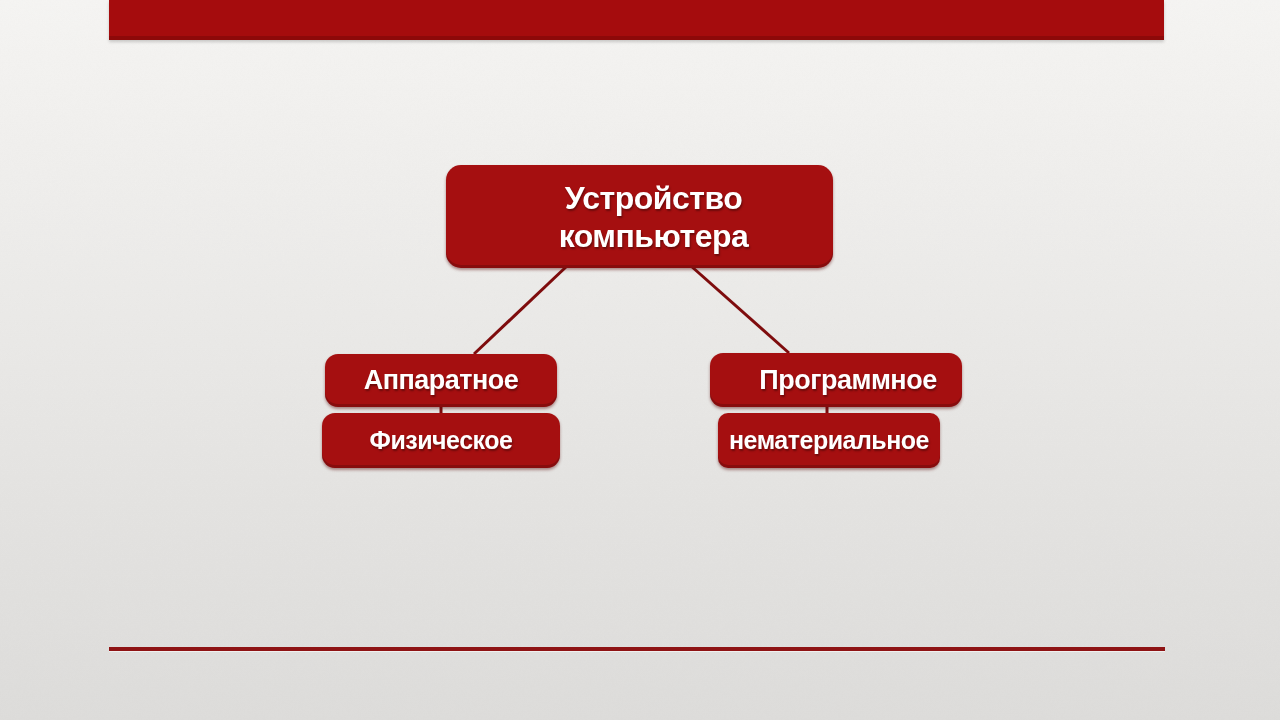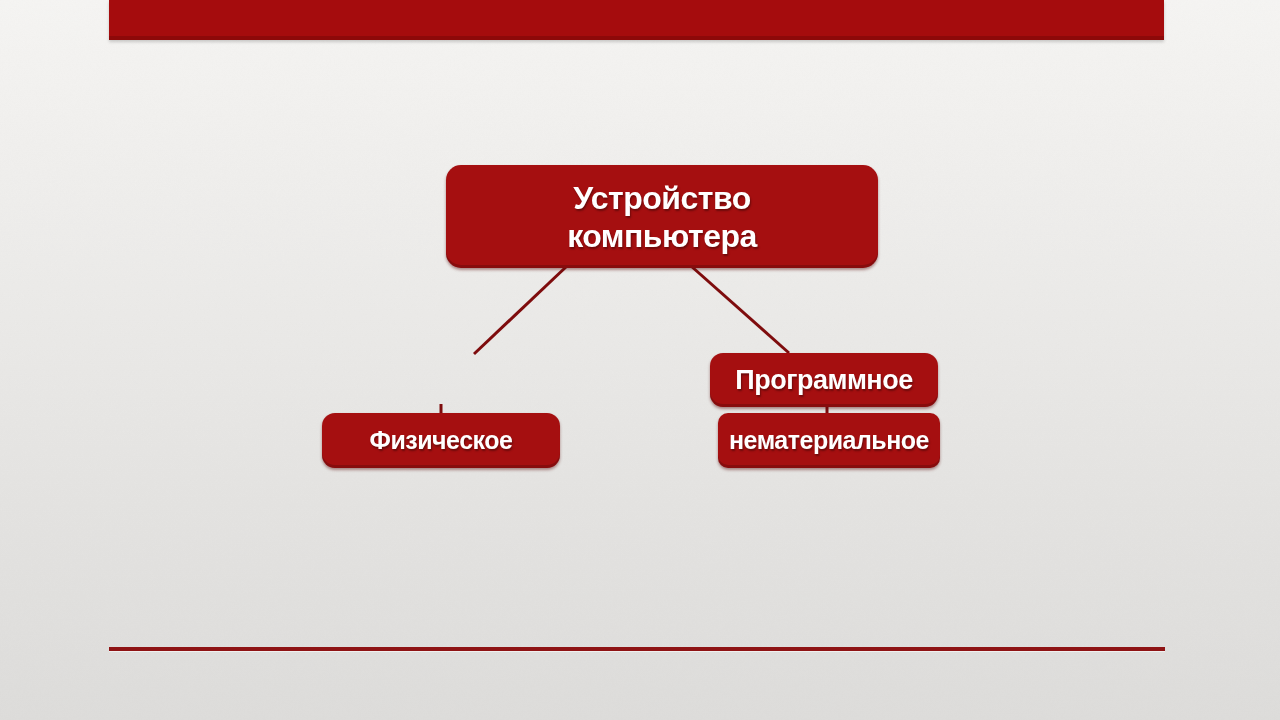--- a/index.html
+++ b/index.html
@@ -43,29 +43,29 @@
     display:flex;align-items:center;justify-content:center;
     color:var(--text);
     font-weight:bold;
     text-align:center;
     letter-spacing:-0.5px;
     text-shadow:1px 2px 2px rgba(0,0,0,0.35);
     box-shadow:inset 0 -3px 0 rgba(0,0,0,0.18), 0 2px 3px rgba(90,10,10,0.45);
   }
   .node .lbl{display:block;}
   .node-root{
-    left:446px;top:165px;width:432px;height:103px;
-    font-size:32px;line-height:38px;
+    left:446px;top:165px;width:359px;height:103px;
+    font-size:32px;line-height:38px;padding-left:28px;
   }
   .node-root .lbl{max-width:240px;}
   .node-parent{font-size:27px;border-radius:13px;}
   .node-child{font-size:25px;border-radius:13px;}
   .node-left-parent{left:325px;top:354px;width:232px;height:53px;}
   .node-left-child{left:322px;top:413px;width:238px;height:55px;}
-  .node-right-parent{left:710px;top:353px;width:228px;height:54px;}
+  .node-right-parent{left:710px;top:353px;width:228px;height:54px;padding-left:24px;}
   .node-right-child{left:718px;top:413px;width:222px;height:55px;border-radius:10px;}
   .bottom-line{
     position:absolute;left:109px;top:647px;width:1056px;height:4px;
     background:var(--divider);
     box-shadow:0 1px 0 rgba(255,255,255,0.55);
   }
 </style>
 </head>
 <body>
 
@@ -85,20 +85,23 @@
     <line x1="567" y1="266" x2="474" y2="354" stroke="#7e0c0d" stroke-width="3"></line>
     <line x1="691" y1="266" x2="789" y2="353" stroke="#7e0c0d" stroke-width="3"></line>
     <line x1="441" y1="404" x2="441" y2="415" stroke="#7e0c0d" stroke-width="3"></line>
     <line x1="827" y1="404" x2="827" y2="415" stroke="#7e0c0d" stroke-width="3"></line>
   </svg>
 
   <div class="node node-root">
     <span class="lbl">Устройство компьютера</span>
   </div>
 
+  <div class="node node-parent node-left-parent">
+    <span class="lbl">Аппаратное</span>
+  </div>
 
   <div class="node node-child node-left-child">
     <span class="lbl">Физическое</span>
   </div>
 
   <div class="node node-parent node-right-parent">
     <span class="lbl">Программное</span>
   </div>
 
   <div class="node node-child node-right-child">

